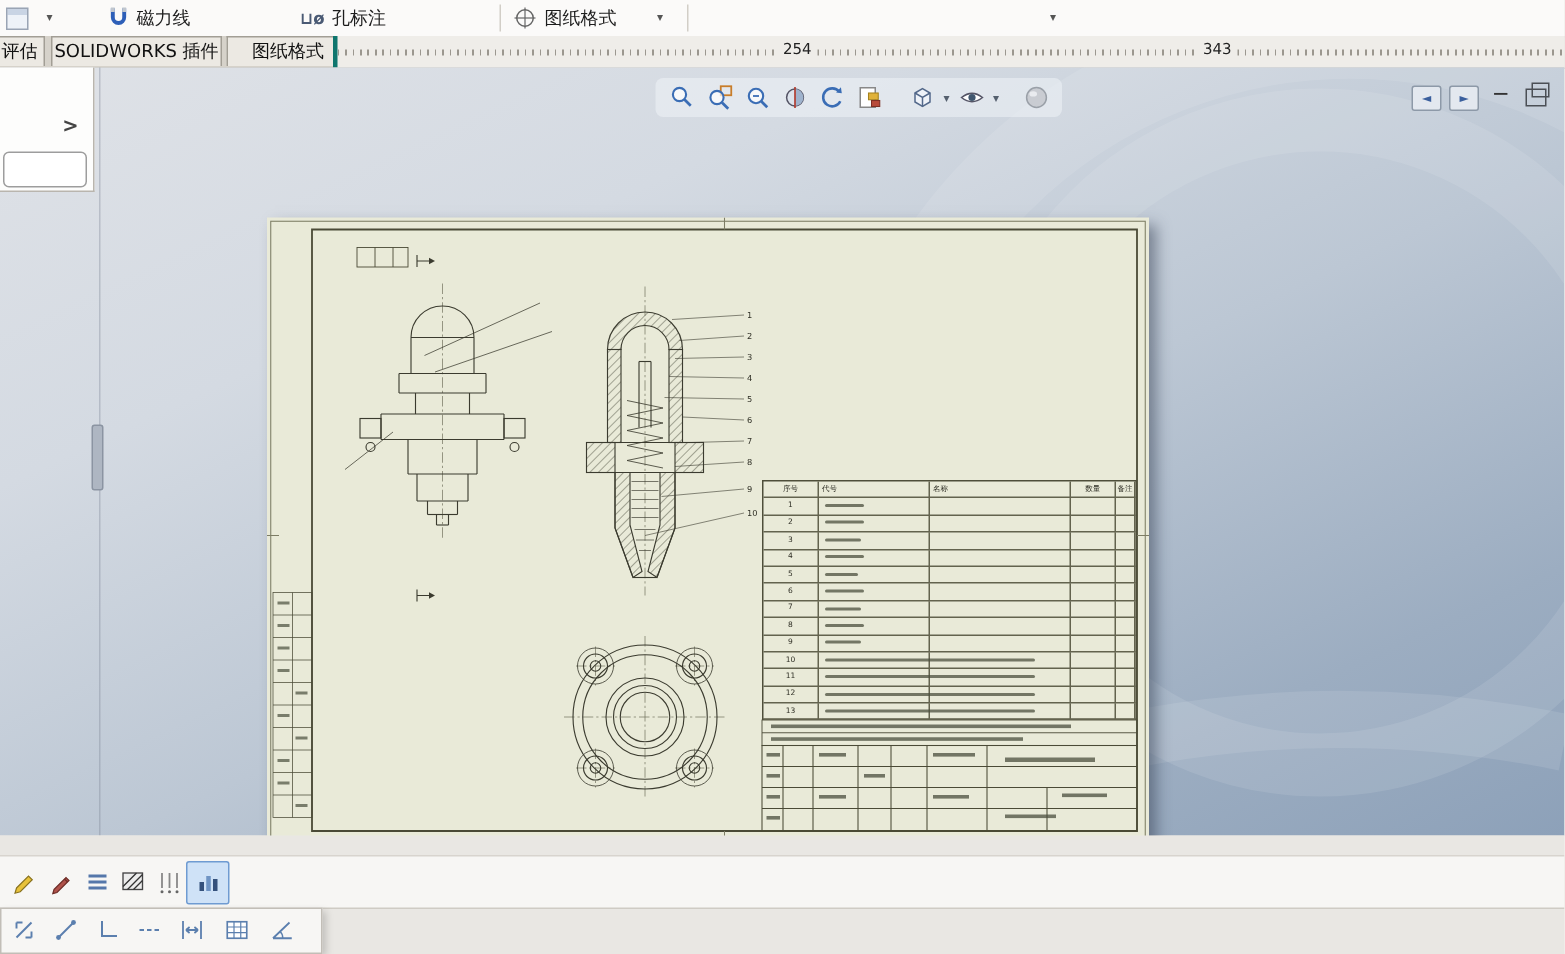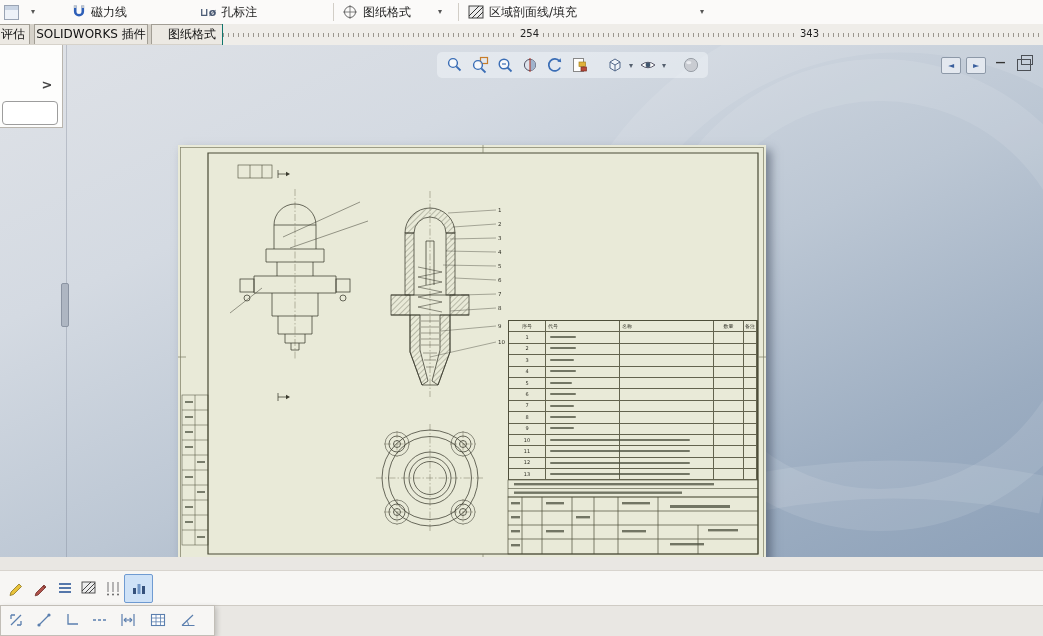--- a/index.html
+++ b/index.html
@@ -15,21 +15,21 @@
   .minigrid{position:absolute;left:4px;top:5px;width:13px;height:13px;border:1px solid #9aa4b4;
             background:linear-gradient(#c9d4e4 0 0) 0 0/13px 4px no-repeat,#eef2f8}
 
   
   .row2{position:absolute;left:0;top:24px;width:100%;height:21px;background:#d6d2ca;border-bottom:1px solid #b3afa6}
   .tab{position:absolute;top:0;height:20px;display:flex;align-items:center;justify-content:center;
        font-size:12px;color:#111;background:#ece9e3;border:1px solid #a29e95;border-bottom:none;box-sizing:border-box}
   .tab-eval{left:-14px;width:44px;padding-right:4px;justify-content:flex-end;overflow:hidden}
   .tab-addins{left:34px;width:114px}
   .tab-sheet{left:151px;width:82px}
-  .ruler{position:absolute;left:222px;top:0;right:0;height:21px;background:#efede9;border-left:1px solid #0f766e;overflow:hidden}
+  .ruler{position:absolute;left:222px;top:0;right:0;height:21px;background:#efede9;border-left:3px solid #0f766e;overflow:hidden}
   .ticks{position:absolute;left:0;top:9px;width:100%;height:4px;
          background:repeating-linear-gradient(90deg,#9b978f 0 1px,transparent 1px 5px)}
   .rlabel{position:absolute;top:4px;font-size:10px;color:#222;background:#efede9;padding:0 4px}
 
   
   .viewport{position:absolute;left:0;top:45px;width:100%;height:512px;
             background:linear-gradient(155deg,#dfe2e7 0%,#d4dae2 28%,#bcc7d4 55%,#9cadc1 82%,#8da1b9 100%)}
   .swirl{position:absolute;inset:0;pointer-events:none}
   .leftpanel{position:absolute;left:0;top:0;width:62px;height:82px;background:#fdfdfc;
              border-right:1px solid #b9b5ae;border-bottom:1px solid #b9b5ae}
@@ -111,27 +111,20 @@
         <circle cx="8" cy="8" r="5.5" fill="none" stroke="#666" stroke-width="1"></circle>
         <line x1="8" y1="1" x2="8" y2="15" stroke="#666" stroke-width=".8"></line>
         <line x1="1" y1="8" x2="15" y2="8" stroke="#666" stroke-width=".8"></line>
       </svg>
       <span>图纸格式</span>
     </div>
     <span class="caret" style="left:438px">▾</span>
 
     <div class="sep" style="left:458px"></div>
 
-    <div class="tbtn" style="left:464px">
-      <svg width="16" height="14" viewBox="0 0 16 14">
-        <rect x="1" y="1" width="14" height="12" fill="#ececec" stroke="#444" stroke-width="1"></rect>
-        <path d="M1,11 L11,1 M4,13 L15,2 M9,13 L15,7" stroke="#333" stroke-width="1" fill="none"></path>
-      </svg>
-      <span>区域剖面线/填充</span>
-    </div>
     <span class="caret" style="left:700px">▾</span>
   </div>
 
   <div class="row2">
     <div class="tab tab-eval">
       <span>评估</span>
     </div>
     <div class="tab tab-addins">
       <span>SOLIDWORKS 插件</span>
     </div>

